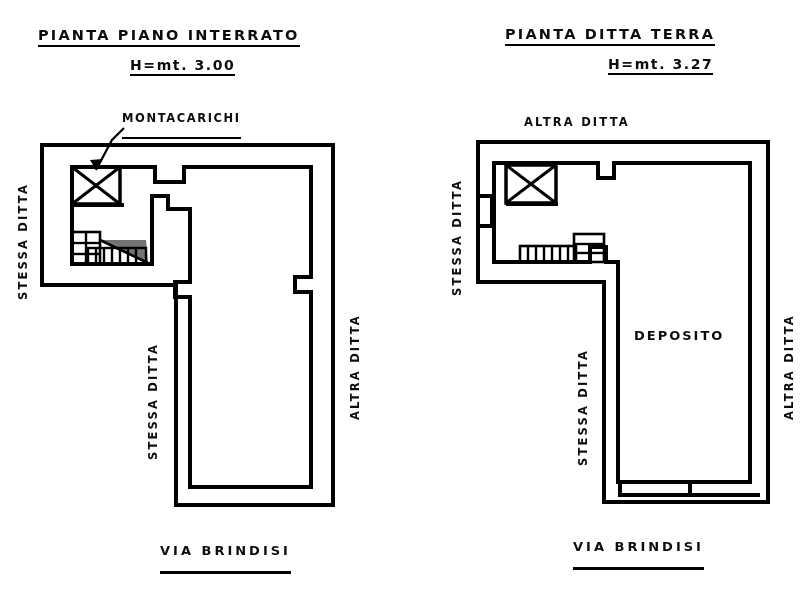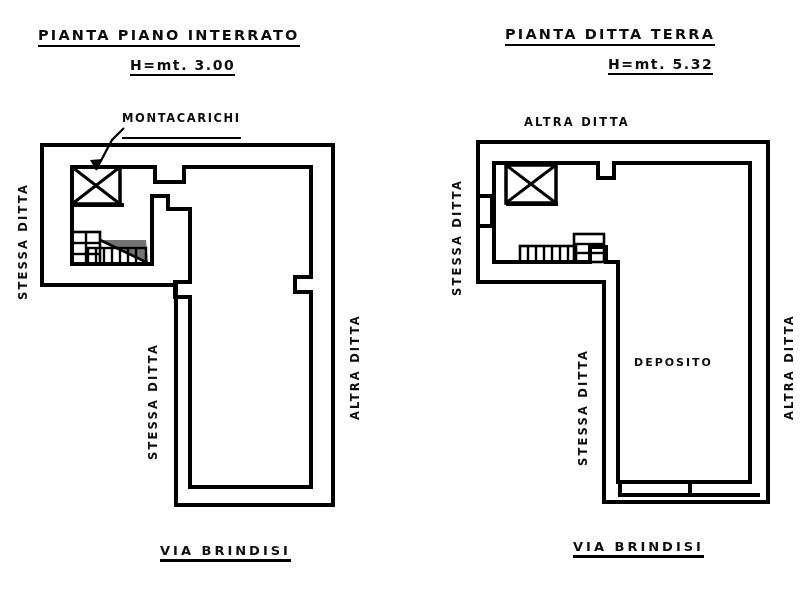--- a/index.html
+++ b/index.html
@@ -54,30 +54,29 @@
     font-size: 14px;
     letter-spacing: 1.6px;
     border-bottom: 2.5px solid #000;
     padding-bottom: 2px;
     text-align: center;
   }
   .street-label {
     font-size: 13px;
     letter-spacing: 3px;
     border-bottom: 3px solid #000;
-    padding-bottom: 2px;
+    padding-bottom: 14px;
   }
   .edge-label {
     font-size: 11.5px;
     letter-spacing: 2.2px;
   }
   .room-label {
-    font-size: 11px;
+    font-size: 13px;
     letter-spacing: 2px;
-    margin-top: 28px;
   }
   .callout-label {
     font-size: 11.5px;
     letter-spacing: 1.6px;
     border-bottom: 2.5px solid #000;
     padding-bottom: 12px;
   }
 
   
   .rot-up {
@@ -216,21 +215,21 @@
   <div class="anno edge-label rot-up" style="left:18px; top:300px;">STESSA DITTA</div>
 
   <div class="anno edge-label rot-up" style="left:148px; top:460px;">STESSA DITTA</div>
 
   <div class="anno edge-label rot-up" style="left:350px; top:420px;">ALTRA DITTA</div>
 
   <div class="anno street-label" style="left:160px; top:544px;">VIA BRINDISI</div>
 
   <div class="anno title-main" style="left:505px; top:27px;">PIANTA  DITTA TERRA</div>
 
-  <div class="anno title-sub" style="left:608px; top:57px;">H=mt. 5.32</div>
+  <div class="anno title-sub" style="left:608px; top:57px;">H=mt. 3.27</div>
 
   <div class="anno edge-label" style="left:524px; top:117px;">ALTRA DITTA</div>
 
   <div class="anno edge-label rot-up" style="left:452px; top:296px;">STESSA DITTA</div>
 
   <div class="anno edge-label rot-up" style="left:578px; top:466px;">STESSA DITTA</div>
 
   <div class="anno edge-label rot-up" style="left:784px; top:420px;">ALTRA DITTA</div>
 
   <div class="anno room-label" style="left:634px; top:329px;">DEPOSITO</div>

